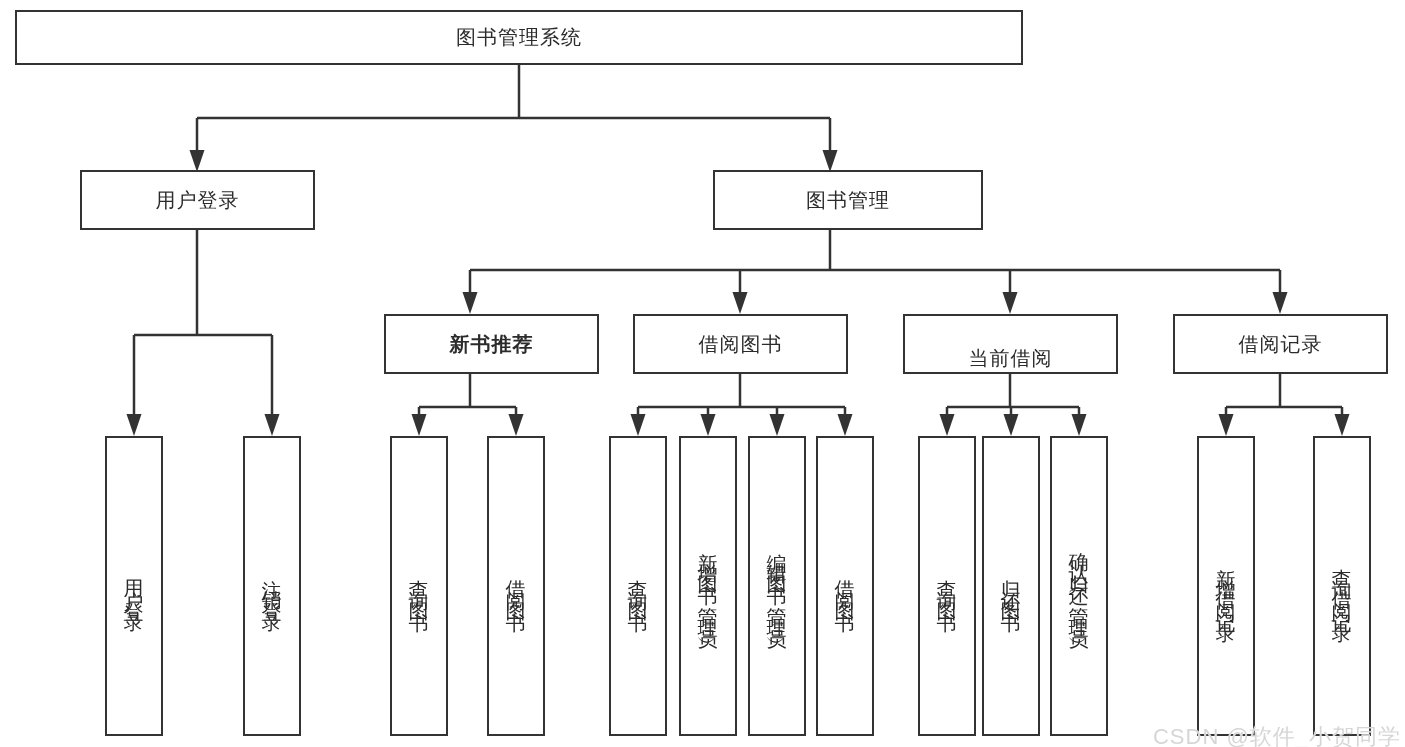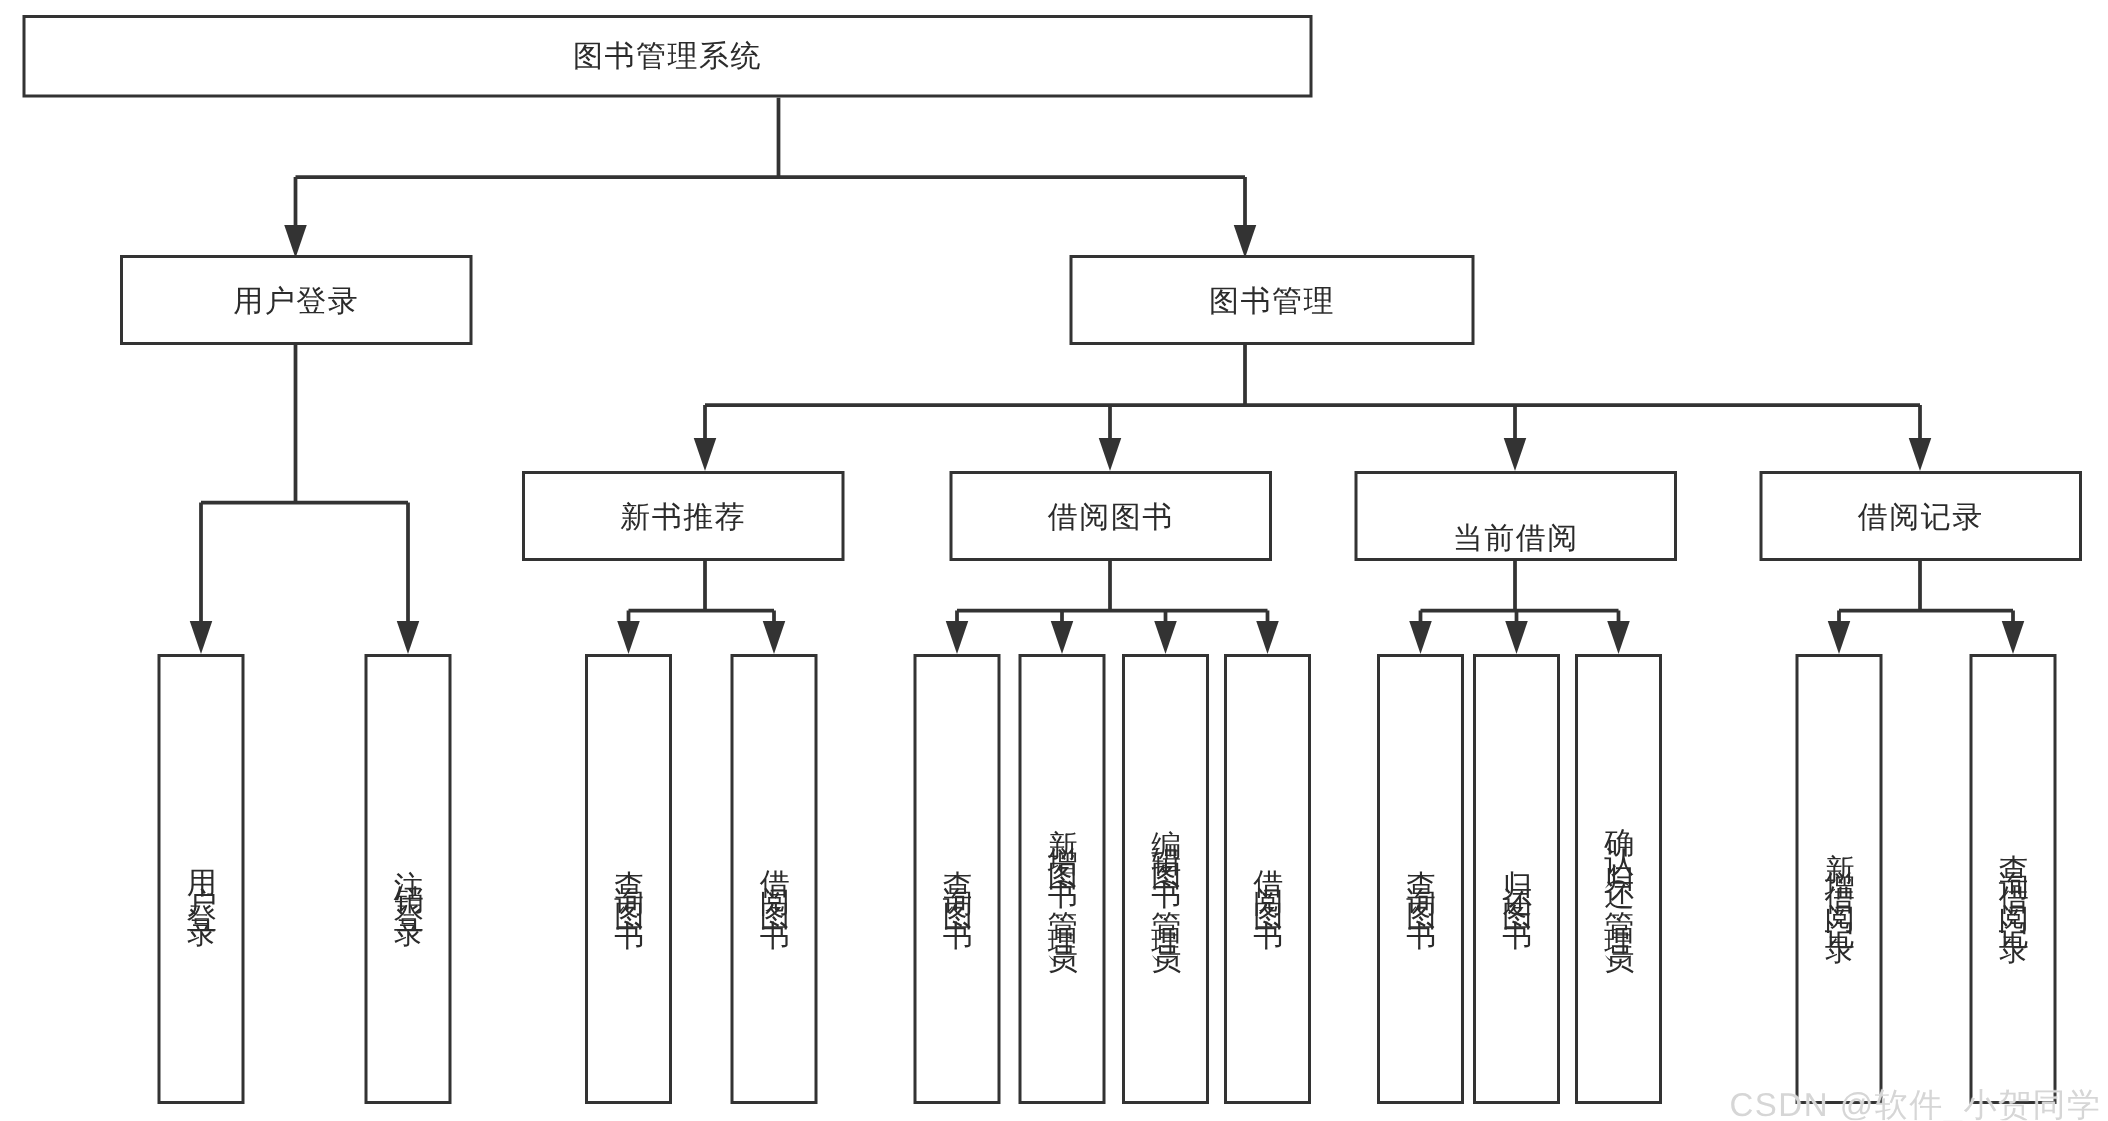--- a/index.html
+++ b/index.html
@@ -41,25 +41,25 @@
     white-space: nowrap;
   }
   .vlabel {
     writing-mode: vertical-rl;
     text-orientation: mixed;
     font-size: 20px;
     line-height: 1;
     letter-spacing: 11px;
     color: #2b2b2b;
   }
-  .root  { left: 15px;  top: 10px;  width: 860px; height: 55px; }
+  .root  { left: 15px;  top: 10px;  width: 1008px; height: 55px; }
   .l1a   { left: 80px;  top: 170px; width: 235px;  height: 60px; }
   .l1b   { left: 713px; top: 170px; width: 270px;  height: 60px; }
   .l2    { top: 314px; height: 60px; width: 215px; }
-  .l2a   { left: 348px; }
+  .l2a   { left: 384px; font-weight: bold; }
   .l2b   { left: 633px; }
   .l2c   { left: 903px; align-items: flex-end; }
   .l2d   { left: 1173px; }
   .leaf  { top: 436px; height: 300px; width: 58px; }
   .lf01  { left: 105px; }
   .lf02  { left: 243px; }
   .lf03  { left: 390px; }
   .lf04  { left: 487px; }
   .lf05  { left: 609px; }
   .lf06  { left: 679px; }

